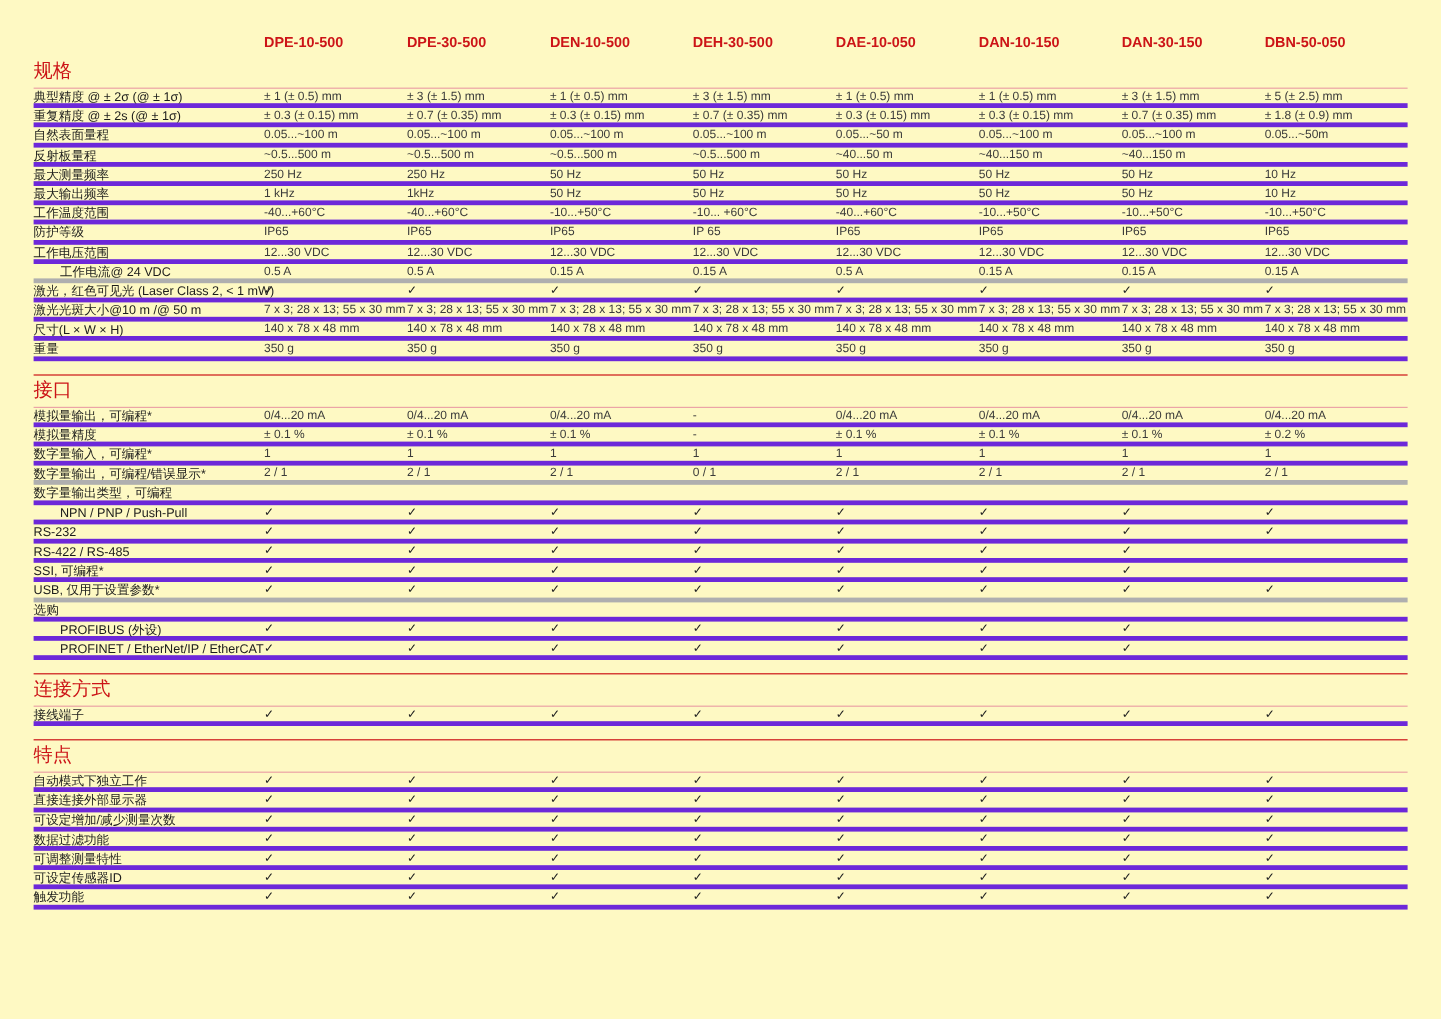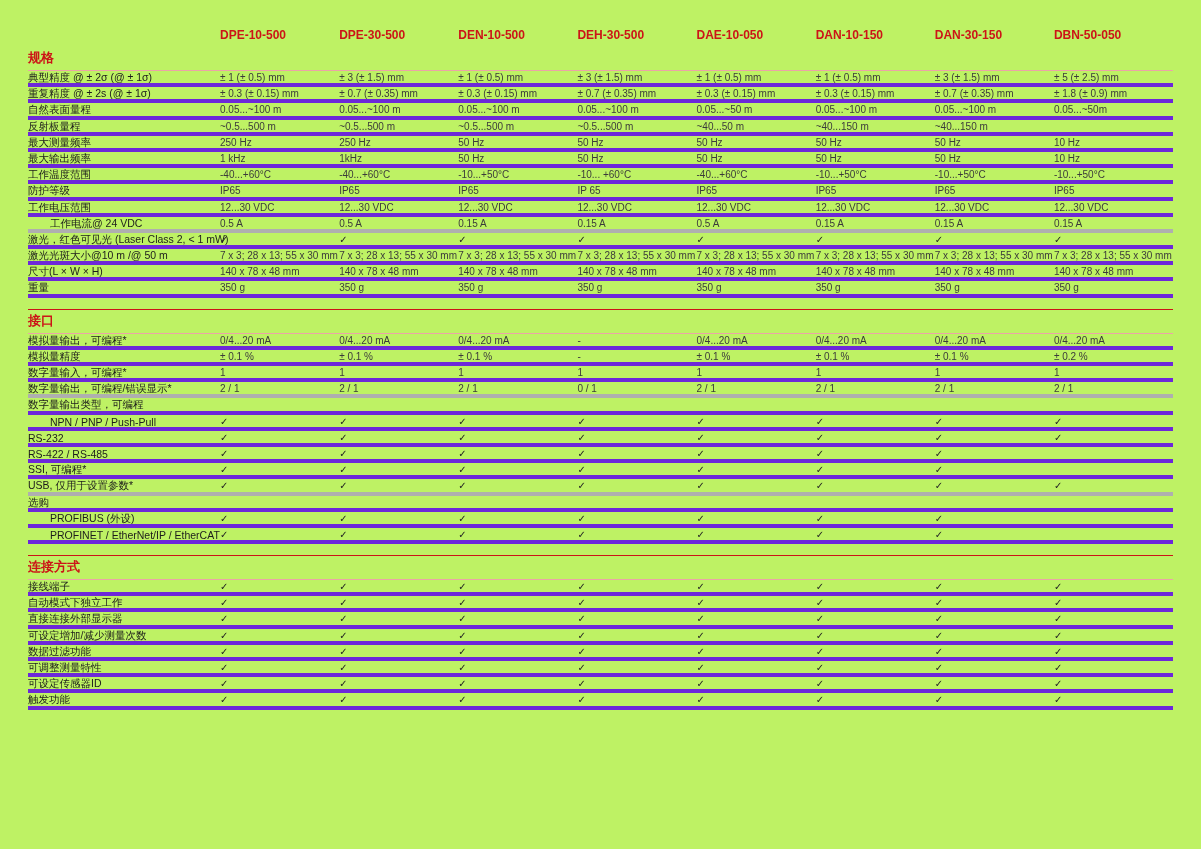--- a/index.html
+++ b/index.html
@@ -2,33 +2,33 @@
 <html style="--red: #cc1417; --red-light: #d3585c; --red-pale: #eba4a6;"><head>
 <meta charset="utf-8">
 <style>
   :root{
     --red:#cc1417;
     --red-light:#d3585c;
     --red-pale:#eba4a6;
   }
   html,body{margin:0;padding:0;background:#ffffff;}
   .page{
-    width:1201px;height:849px;overflow:hidden;background:#bef264;position:relative;
+    width:1201px;height:849px;overflow:hidden;background:#fef9c3;position:relative;
     font-family:"Liberation Sans", sans-serif;
   }
   .table{margin:24px 28px 0 28px;width:1145px;}
   .grid{display:grid;grid-template-columns:192px repeat(8,1fr);}
   .header-row{align-items:end;height:18px;padding-bottom:1px;}
   .model{color:var(--red);font-weight:bold;font-size:12px;white-space:nowrap;}
   .order-row{border-top:1.5px solid var(--red);border-bottom:1.5px solid var(--red);height:15.5px;align-items:center;}
   .order-label{font-size:10.5px;font-weight:bold;color:var(--red);}
   .order-no{color:var(--red-light);font-size:10px;}
   .sec-title{
     margin-top:11px;border-top:1.6px solid var(--red);border-bottom:1px solid var(--red-pale);
-    color:var(--red);font-weight:bold;font-size:13px;padding:2px 0 3px 0;
+    color:var(--red);font-weight:normal;font-size:16px;padding:2px 0 3px 0;
   }
   .sec-title.first{margin-top:4px;border-top:none;}
   .row{height:16.2px;box-sizing:border-box;border-bottom:4px solid #6d28d9;align-items:center;}
   .row.strong{border-bottom-color:#afafaf;}
   .row-label{font-size:10.5px;color:#1c1c1b;white-space:nowrap;}
   .row-label.indent{padding-left:22px;}
   .val{font-size:10px;color:#3b3b3a;white-space:nowrap;line-height:14px;}
   .check{color:#232322;}
 </style>
 </head>
@@ -351,20 +351,21 @@
         <div class="row-label">接线端子</div>
         <div class="val check">✓</div>
         <div class="val check">✓</div>
         <div class="val check">✓</div>
         <div class="val check">✓</div>
         <div class="val check">✓</div>
         <div class="val check">✓</div>
         <div class="val check">✓</div>
         <div class="val check">✓</div>
       </div>
+      <div class="sec-title">特点</div>
       <div class="grid row">
         <div class="row-label">自动模式下独立工作</div>
         <div class="val check">✓</div>
         <div class="val check">✓</div>
         <div class="val check">✓</div>
         <div class="val check">✓</div>
         <div class="val check">✓</div>
         <div class="val check">✓</div>
         <div class="val check">✓</div>
         <div class="val check">✓</div>

